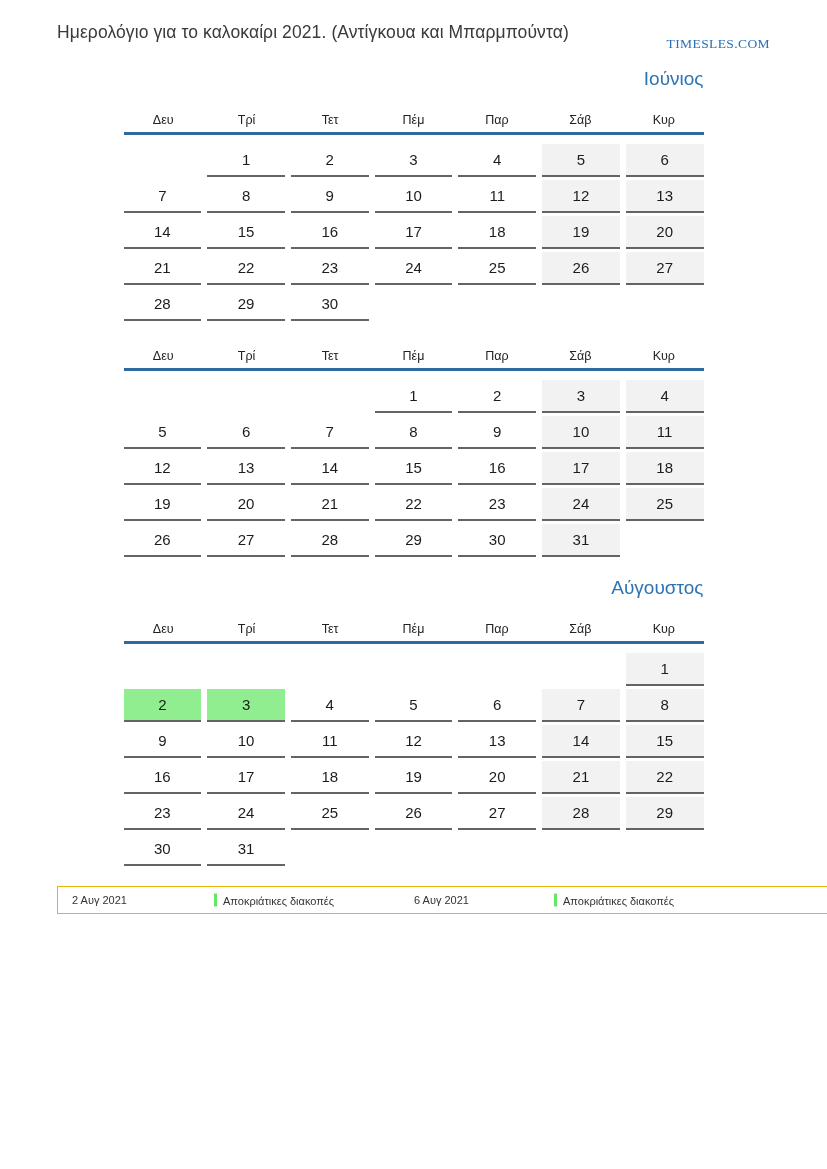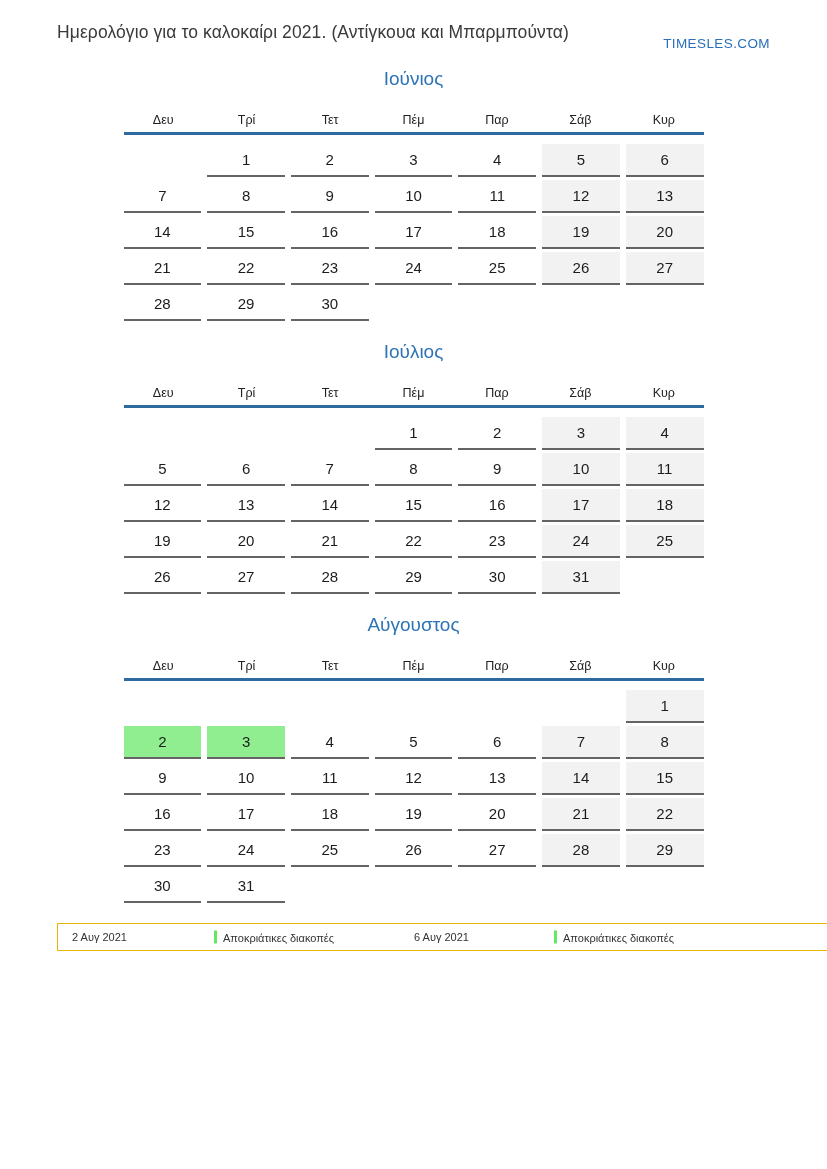--- a/index.html
+++ b/index.html
@@ -33,28 +33,29 @@
     color:var(--text_dark);
     letter-spacing:.1px;
   }
   .brand-link{
     position:absolute;
     top:36px;right:57px;
     font-size:13.5px;
     color:#2a6fb8;
     text-decoration:none;
     letter-spacing:.4px;
+    font-family:Liberation Serif, serif;
   }
   .months{
     width:580px;
     margin:24px auto 0 auto;
   }
   .month{margin-bottom:20px;}
   .month-title{
-    text-align:center;
+    text-align:right;
     font-size:19px;
     font-weight:400;
     color:var(--accent_blue);
     margin-bottom:15px;
   }
   .weekrow{
     display:grid;
     grid-template-columns:repeat(7,1fr);
     column-gap:4px;
     font-size:12.5px;
@@ -165,21 +166,20 @@
         <div class="cell day">28</div>
         <div class="cell day">29</div>
         <div class="cell day">30</div>
         <div class="cell"></div>
         <div class="cell"></div>
         <div class="cell"></div>
         <div class="cell"></div>
       </div>
     </section>
     <section class="month">
-      <h2 class="month-title">Ιούλιος</h2>
       <div class="weekrow">
         <div class="wd">Δευ</div>
         <div class="wd">Τρί</div>
         <div class="wd">Τετ</div>
         <div class="wd">Πέμ</div>
         <div class="wd">Παρ</div>
         <div class="wd">Σάβ</div>
         <div class="wd">Κυρ</div>
       </div>
       <div class="rule"></div>

